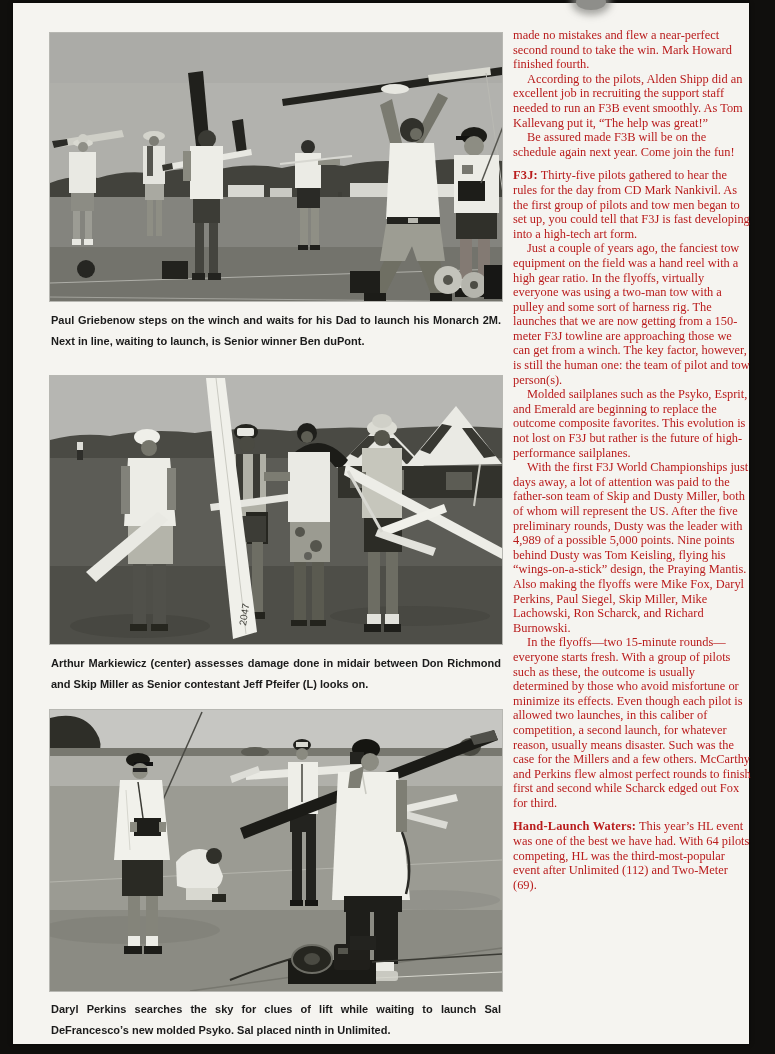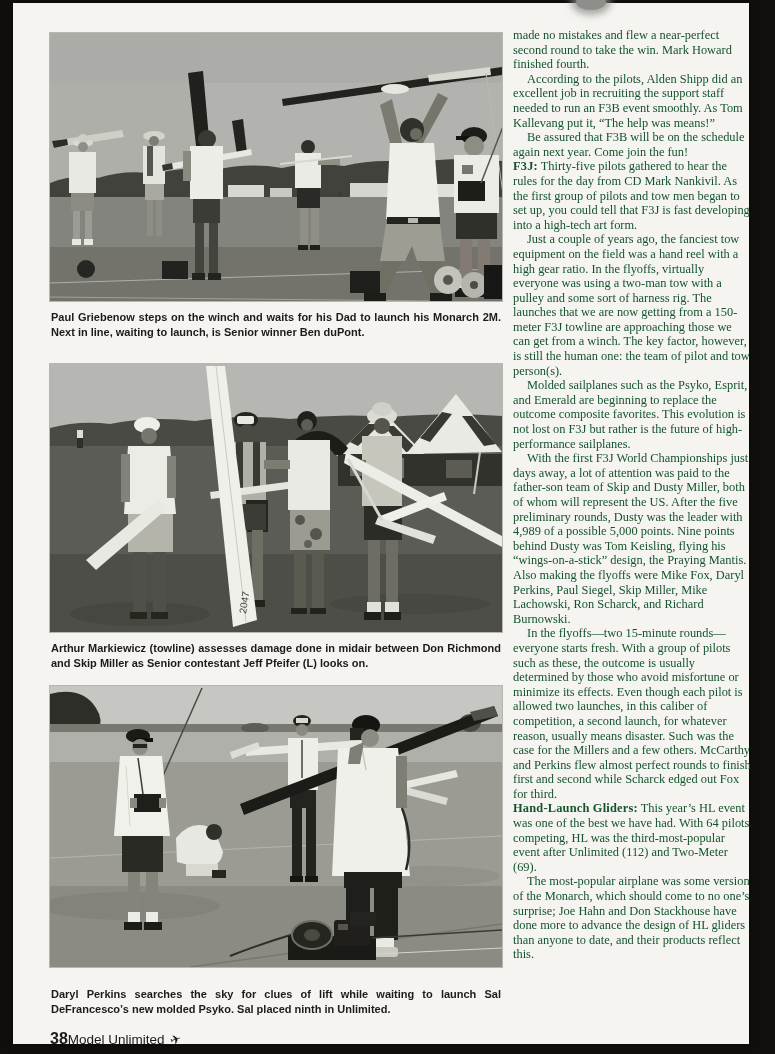--- a/index.html
+++ b/index.html
@@ -9,31 +9,31 @@
         background:#f5f4f0;box-shadow:0 0 4px rgba(0,0,0,.6)}
   .smudge{position:absolute;left:576px;top:-6px;width:30px;height:16px;border-radius:50%;
           background:#8e8e8a;box-shadow:0 0 7px 5px rgba(142,142,138,.75)}
   
   .left-col{position:absolute;left:37px;top:30px;width:452px}
   figure{margin:0}
   .fig2{margin-top:24px}
   .fig3{margin-top:15px}
   svg.photo{display:block;width:452px;box-shadow:0 0 0 1px rgba(70,70,64,.35)}
   figcaption{margin:9px 1px 0 1px;font-family:"Liberation Sans",sans-serif;font-weight:bold;
-             font-size:11px;line-height:15px;color:#1b1b1b;text-align:justify}
-  .fig3 figcaption{margin-top:20px}
+             font-size:11px;line-height:21px;color:#1b1b1b;text-align:justify}
+  .fig3 figcaption{margin-top:8px}
   .footer{margin-top:13px;font-family:"Liberation Sans",sans-serif;font-size:13.5px;color:#1a1a1a}
   .footer b{font-size:16px;}
   .plane{display:inline-block;margin-left:5px;transform:rotate(-18deg);font-size:13px}
   
   .right-col{position:absolute;left:500px;top:25px;width:238px;
-             font-family:"Liberation Serif",serif;font-size:12.4px;line-height:14.6px;color:#14532d}
+             font-family:"Liberation Serif",serif;font-size:12.4px;line-height:14.6px;color:#b91c1c}
   .right-col p{margin:0}
   .right-col p.ind{text-indent:14px}
-  .right-col p.gap{}
+  .right-col p.gap{margin-top:9px}
   .lead{letter-spacing:.2px}
 </style>
 </head>
 <body>
 
 <div class="page">
 
   <div class="left-col">
 
     <figure>
@@ -226,21 +226,21 @@
 
         <polygon points="296,88 452,172 452,183 294,99" fill="#ededE7"></polygon>
         <polygon points="330,152 394,128 397,136 333,161" fill="#f0f0ea"></polygon>
         <polygon points="328,153 386,172 383,180 325,160" fill="#e2e2dc"></polygon>
         <line x1="298" y1="95" x2="332" y2="156" stroke="#d8d8d2" stroke-width="3"></line>
 
         <polygon points="156,2 175,2 207,256 183,263" fill="#f0f0ea"></polygon>
         <line x1="166" y1="2" x2="196" y2="258" stroke="#c9c9c1" stroke-width="1"></line>
         <text transform="translate(196,250) rotate(-81)" font-size="10" fill="#45453f" font-family="Liberation Sans, sans-serif">2047</text>
       </svg>
-      <figcaption>Arthur Markiewicz (towline) assesses damage done in midair between Don Richmond and Skip Miller as Senior contestant Jeff Pfeifer (L) looks on.</figcaption>
+      <figcaption>Arthur Markiewicz (center) assesses damage done in midair between Don Richmond and Skip Miller as Senior contestant Jeff Pfeifer (L) looks on.</figcaption>
     </figure>
 
     <figure class="fig3">
       <svg class="photo" viewBox="0 0 452 281" xmlns="http://www.w3.org/2000/svg">
         <rect width="452" height="46" fill="#c6c6c2"></rect>
         <path d="M0,8 q32,-8 46,14 q8,12 2,24 L0,46 Z" fill="#2e2e28"></path>
         <rect y="38" width="452" height="9" fill="#787870"></rect>
         <ellipse cx="420" cy="37" rx="11" ry="9" fill="#4a4a42"></ellipse>
         <ellipse cx="205" cy="42" rx="14" ry="5" fill="#5d5d55"></ellipse>
         <rect y="46" width="452" height="30" fill="#b0b0aa"></rect>
@@ -323,26 +323,25 @@
       <figcaption>Daryl Perkins searches the sky for clues of lift while waiting to launch Sal DeFrancesco’s new molded Psyko. Sal placed ninth in Unlimited.</figcaption>
     </figure>
 
     <div class="footer">
       <b>38</b><span>Model Unlimited</span><span class="plane">✈</span>
     </div>
   </div>
 
   <div class="right-col">
     <p><span>made no mistakes and flew a near-perfect second round to take the win. Mark Howard finished fourth.</span></p>
-    <p class="ind"><span>According to the pilots, Alden Shipp did an excellent job in recruiting the support staff needed to run an F3B event smoothly. As Tom Kallevang put it, “The help was means!”</span></p>
-    <p class="ind"><span>Be assured that F3B will be on the schedule again next year. Come join the fun!</span></p>
+    <p class="ind"><span>According to the pilots, Alden Shipp did an excellent job in recruiting the support staff needed to run an F3B event smoothly. As Tom Kallevang put it, “The help was great!”</span></p>
+    <p class="ind"><span>Be assured made F3B will be on the schedule again next year. Come join the fun!</span></p>
     <p class="gap"><b class="lead">F3J:</b> <span>Thirty-five pilots gathered to hear the rules for the day from CD Mark Nankivil. As the first group of pilots and tow men began to set up, you could tell that F3J is fast developing into a high-tech art form.</span></p>
     <p class="ind"><span>Just a couple of years ago, the fanciest tow equipment on the field was a hand reel with a high gear ratio. In the flyoffs, virtually everyone was using a two-man tow with a pulley and some sort of harness rig. The launches that we are now getting from a 150-meter F3J towline are approaching those we can get from a winch. The key factor, however, is still the human one: the team of pilot and tow person(s).</span></p>
     <p class="ind"><span>Molded sailplanes such as the Psyko, Esprit, and Emerald are beginning to replace the outcome composite favorites. This evolution is not lost on F3J but rather is the future of high-performance sailplanes.</span></p>
     <p class="ind"><span>With the first F3J World Championships just days away, a lot of attention was paid to the father-son team of Skip and Dusty Miller, both of whom will represent the US. After the five preliminary rounds, Dusty was the leader with 4,989 of a possible 5,000 points. Nine points behind Dusty was Tom Keisling, flying his “wings-on-a-stick” design, the Praying Mantis. Also making the flyoffs were Mike Fox, Daryl Perkins, Paul Siegel, Skip Miller, Mike Lachowski, Ron Scharck, and Richard Burnowski.</span></p>
     <p class="ind"><span>In the flyoffs—two 15-minute rounds—everyone starts fresh. With a group of pilots such as these, the outcome is usually determined by those who avoid misfortune or minimize its effects. Even though each pilot is allowed two launches, in this caliber of competition, a second launch, for whatever reason, usually means disaster. Such was the case for the Millers and a few others. McCarthy and Perkins flew almost perfect rounds to finish first and second while Scharck edged out Fox for third.</span></p>
-    <p class="gap"><b class="lead">Hand-Launch Gliders:</b> <span>This year’s HL event was one of the best we have had. With 64 pilots competing, HL was the third-most-popular event after Unlimited (112) and Two-Meter (69).</span></p>
-    <p class="ind"><span>The most-popular airplane was some version of the Monarch, which should come to no one’s surprise; Joe Hahn and Don Stackhouse have done more to advance the design of HL gliders than anyone to date, and their products reflect this.</span></p>
+    <p class="gap"><b class="lead">Hand-Launch Waters:</b> <span>This year’s HL event was one of the best we have had. With 64 pilots competing, HL was the third-most-popular event after Unlimited (112) and Two-Meter (69).</span></p>
   </div>
 
 </div>
 
 <div class="smudge"></div>
 
 </body></html>

